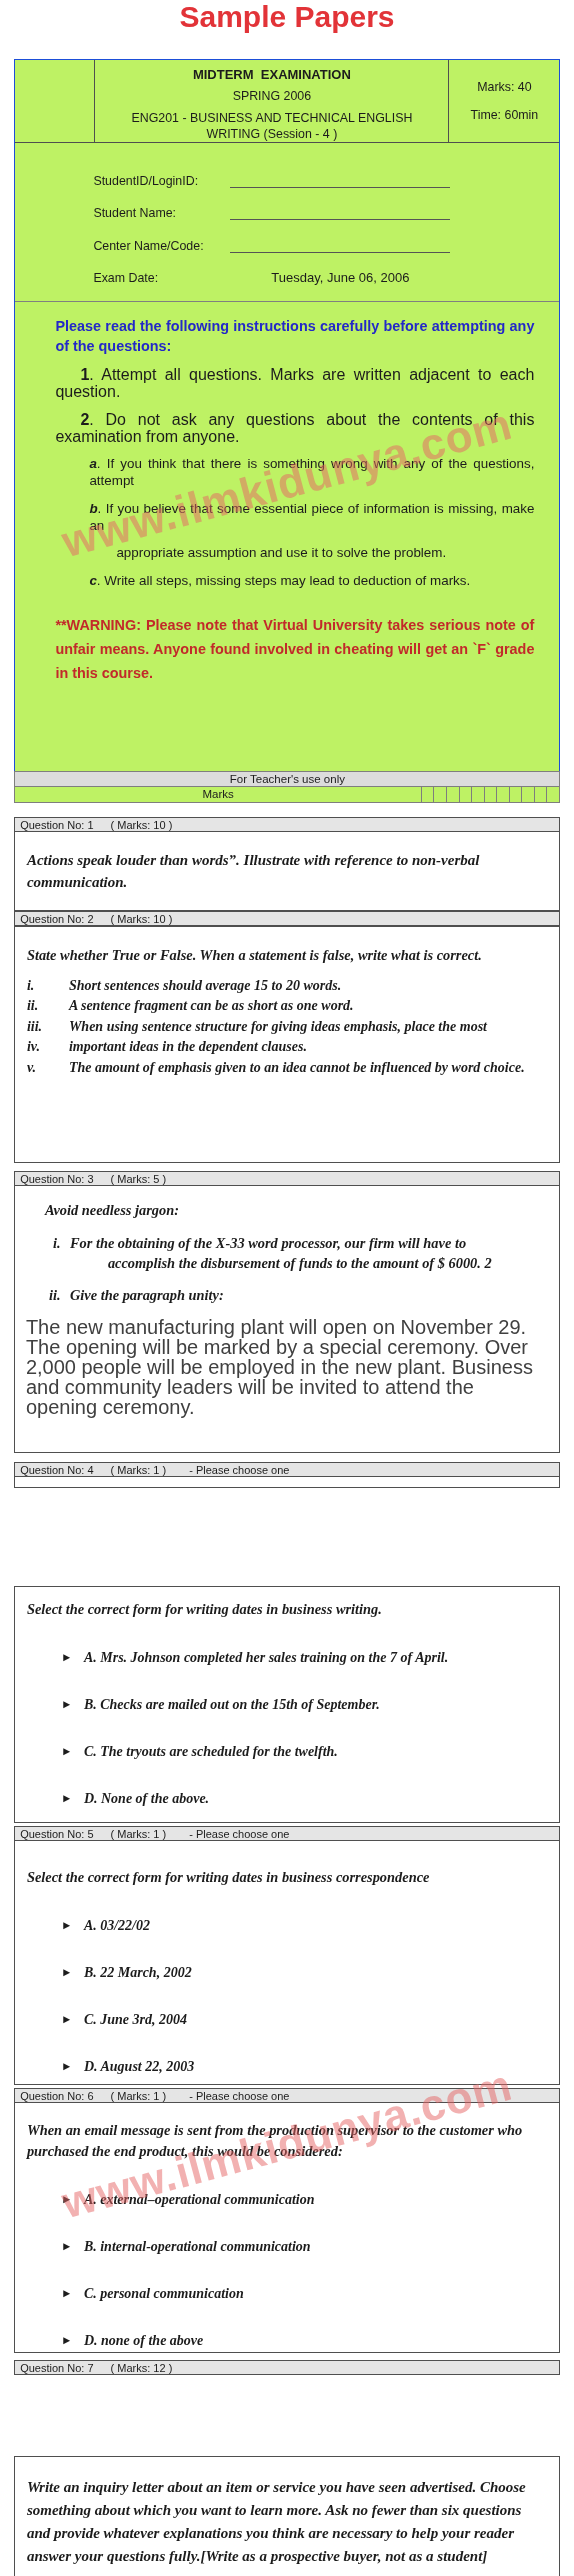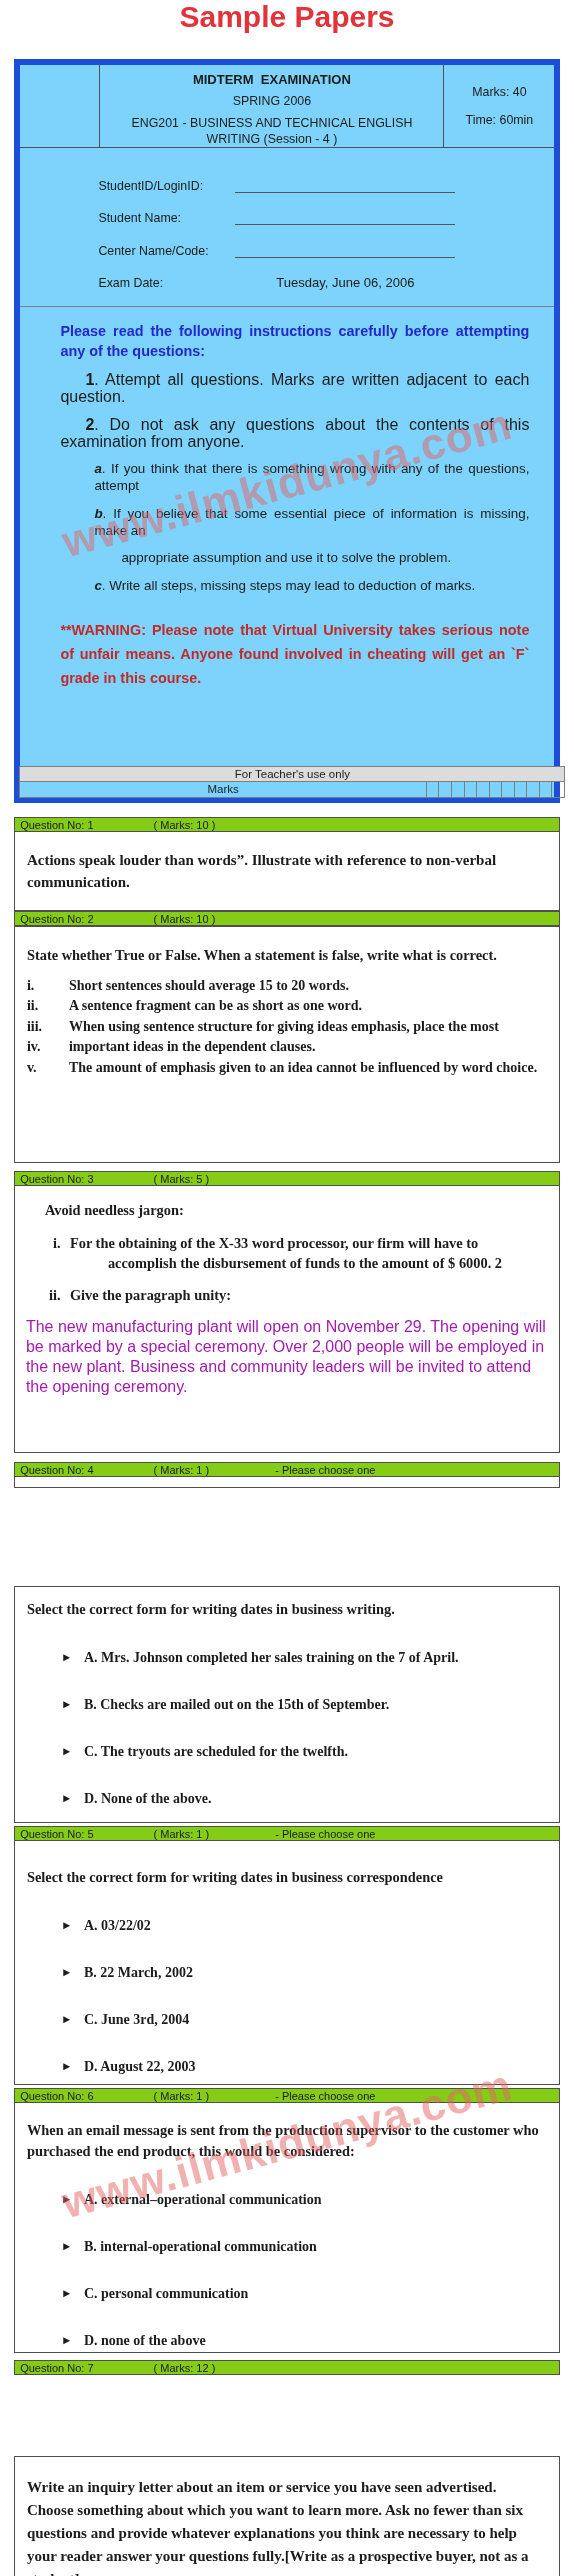--- a/index.html
+++ b/index.html
@@ -4,21 +4,21 @@
 <style>
   html,body{margin:0;padding:0;background:#ffffff;}
   .page{position:relative;width:574px;height:2576px;background:#fff;overflow:hidden;
         font-family:"Liberation Sans",sans-serif;color:#1c1c1c;}
   .page *{box-sizing:border-box;}
 
   .doc-title{position:absolute;top:0;left:0;width:100%;text-align:center;
              font-size:30px;font-weight:bold;color:#e23338;}
 
   
-  .outer{position:absolute;left:14.4px;top:59px;width:546px;height:744px;border:6px solid #1d4ed8;background:#7dd3fc;}
+  .outer{position:absolute;left:14.4px;top:59px;width:546px;height:744px;border:1px solid #1d4ed8;background:#bef264;}
   .htable{display:flex;height:83px;border-bottom:1px solid #4f4f4f;}
   .hcell-left{width:80px;border-right:1px solid #4f4f4f;}
   .hcell-mid{flex:1;text-align:center;padding-top:6.7px;}
   .hl1{font-weight:bold;font-size:13px;white-space:pre-wrap;}
   .hl2{font-size:12.4px;margin-top:7.7px;}
   .hl3{font-size:12.4px;margin-top:6.7px;line-height:16.3px;padding:0 27px;}
   .hcell-right{width:111px;border-left:1px solid #4f4f4f;display:flex;flex-direction:column;
                justify-content:center;align-items:center;gap:13.4px;font-size:12.4px;}
 
   .form{margin-top:25px;}
@@ -40,43 +40,43 @@
 
   .ttable{position:absolute;left:-1px;bottom:-1px;width:546px;border-collapse:collapse;font-size:11.5px;
           border:1px solid #4f4f4f;}
   .ttable td{border:1px solid #7e7e7e;text-align:center;padding:0;height:16.3px;}
   .ttable .tcap td{background:#dcdcdc;height:15px;}
   .ttable .trow2 td{background:#dcdcdc;}
   .col-q{width:69px;}
   .col-t{width:44px;}
 
   
-  .qheader{position:absolute;left:14.4px;width:546px;height:15.3px;background:#84cc16;
-           border:1px solid #4f4f4f;font-size:11px;padding:0 4.8px;display:flex;align-items:center;gap:43px;}
+  .qheader{position:absolute;left:14.4px;width:546px;height:15.3px;background:#e5e5e5;
+           border:1px solid #4f4f4f;font-size:11px;padding:0 4.8px;display:flex;align-items:center;}
   .qh-marks{margin-left:17px;}
   .qh-note{margin-left:23px;}
   .qbody{position:absolute;left:14.4px;width:546px;border:1px solid #4f4f4f;background:#fff;}
-  .serif{font-family:"Liberation Serif",serif;font-weight:bold;}
+  .serif{font-family:"Liberation Serif",serif;font-weight:bold;font-style:italic;}
 
   .q1body{top:831px;height:80px;padding:17px 19px 0 11.5px;font-size:15px;line-height:22px;}
   .q2body{top:926px;height:237px;padding:20px 13.4px 0 11.5px;}
   .q2intro{font-size:14.4px;}
   .qlist{margin-top:11.5px;}
   .qli{display:flex;font-size:14px;line-height:20.6px;}
   .qli .n{width:42px;flex:none;}
   .qli .t{flex:1;padding-right:3.8px;}
 
   .q3body{top:1185px;height:268px;padding:16.3px 11.5px 0 10.5px;}
   .q3head{margin-left:19px;font-size:14.4px;}
   .q3i1{display:flex;margin-left:27px;margin-top:13.4px;font-size:14.4px;line-height:20px;}
   .q3i1 .n{width:17px;flex:none;}
   .q3cont{margin-left:82px;font-size:14.4px;line-height:20px;}
   .q3i2{display:flex;margin-left:23px;margin-top:14.4px;font-size:14.4px;}
   .q3i2 .n{width:21px;flex:none;}
-  .q3para{margin-top:13.4px;font-size:16px;line-height:20px;font-family:"Liberation Sans",sans-serif;font-weight:normal;color:#a21caf;}
+  .q3para{margin-top:13.4px;font-size:20px;line-height:20px;font-family:"Liberation Sans",sans-serif;font-weight:normal;color:#404040;}
 
   .q4empty{top:1476px;height:12.4px;}
   .q4body{top:1586px;height:237px;padding:11.5px 11.5px 0 11.5px;}
   .q5body{top:1840px;height:245px;padding:26px 11.5px 0 11.5px;}
   .q6body{top:2102px;height:251px;padding:17px 11.5px 0 11.5px;}
   .prompt{font-size:14.4px;line-height:21px;}
   .opt{display:flex;margin-top:28px;margin-left:34px;font-size:14px;line-height:19px;}
   .opt .arrow{width:23px;flex:none;font-size:11.5px;}
 
   .finalbox{top:2456px;height:124px;padding:19px 15.3px 0 11.5px;font-size:15px;line-height:23px;}

